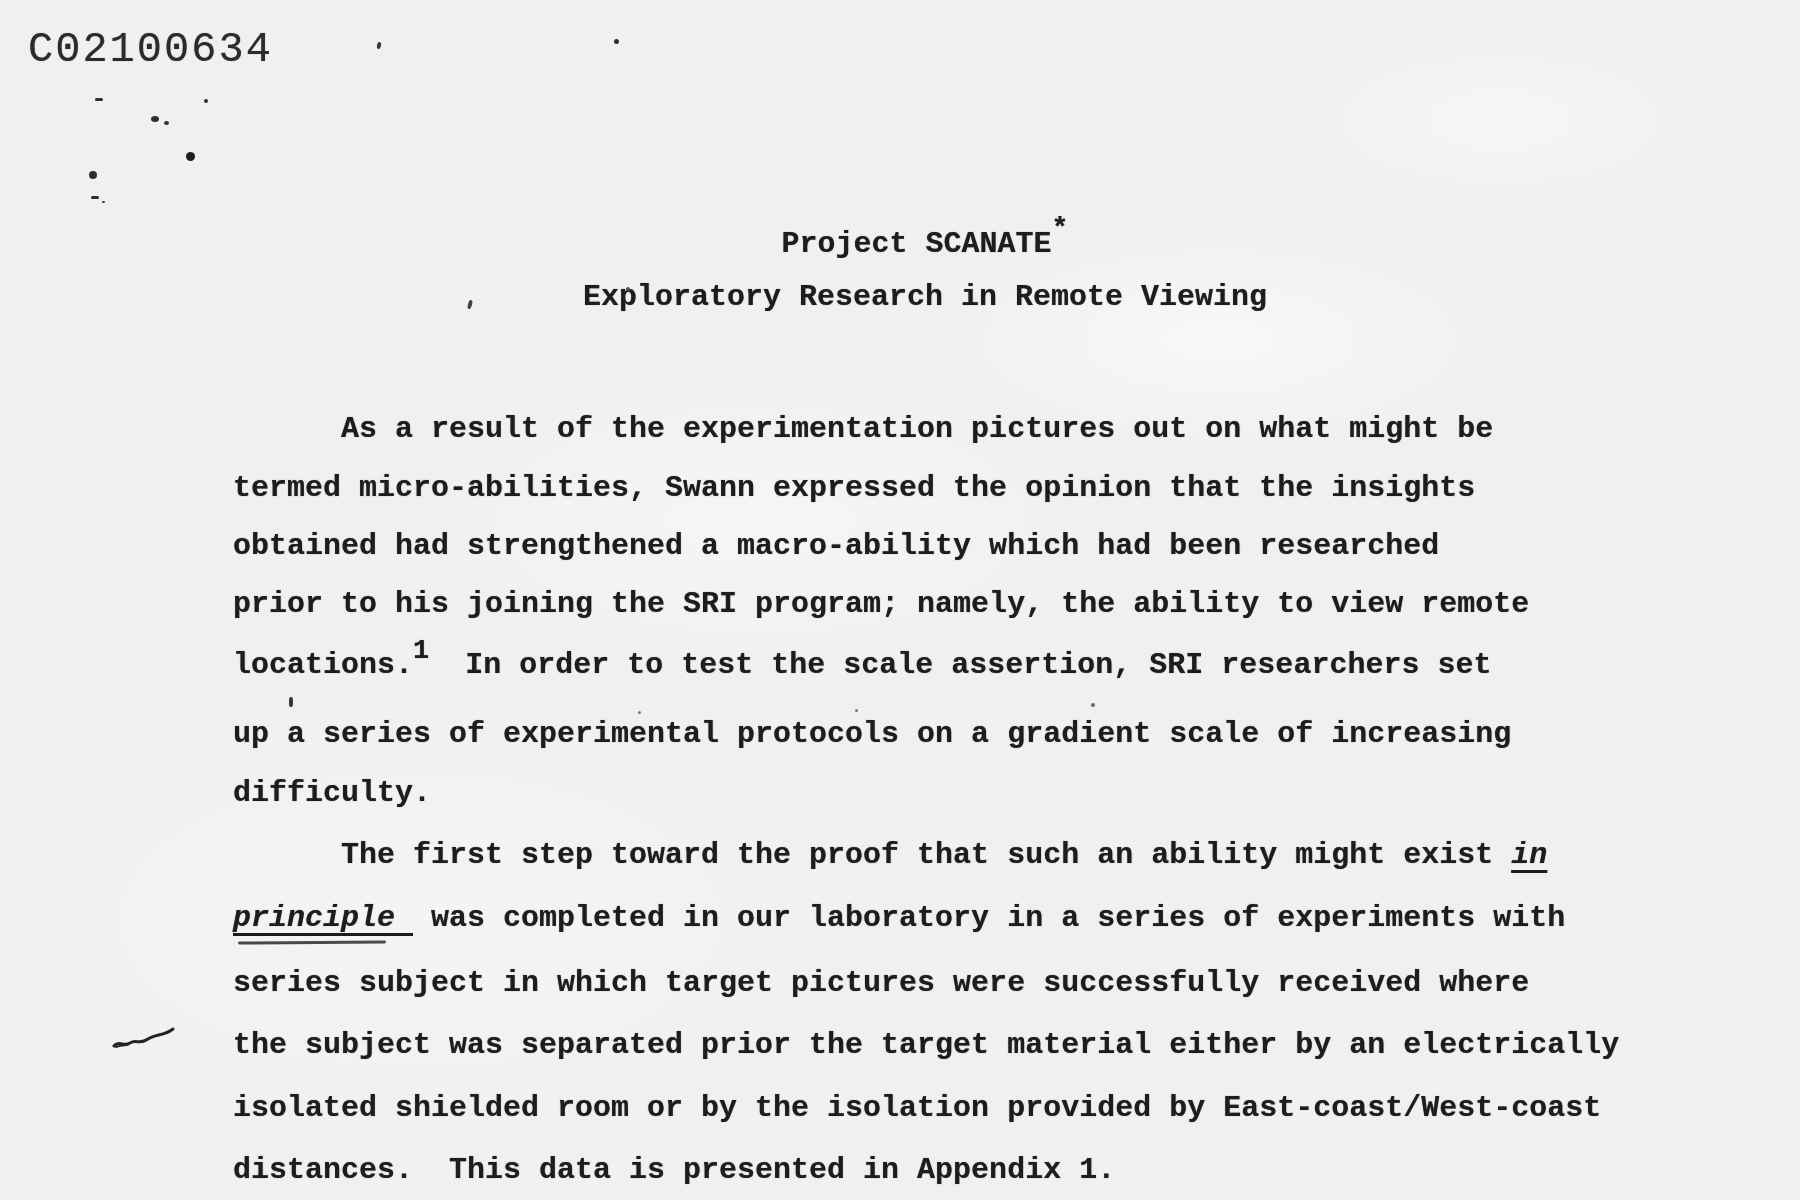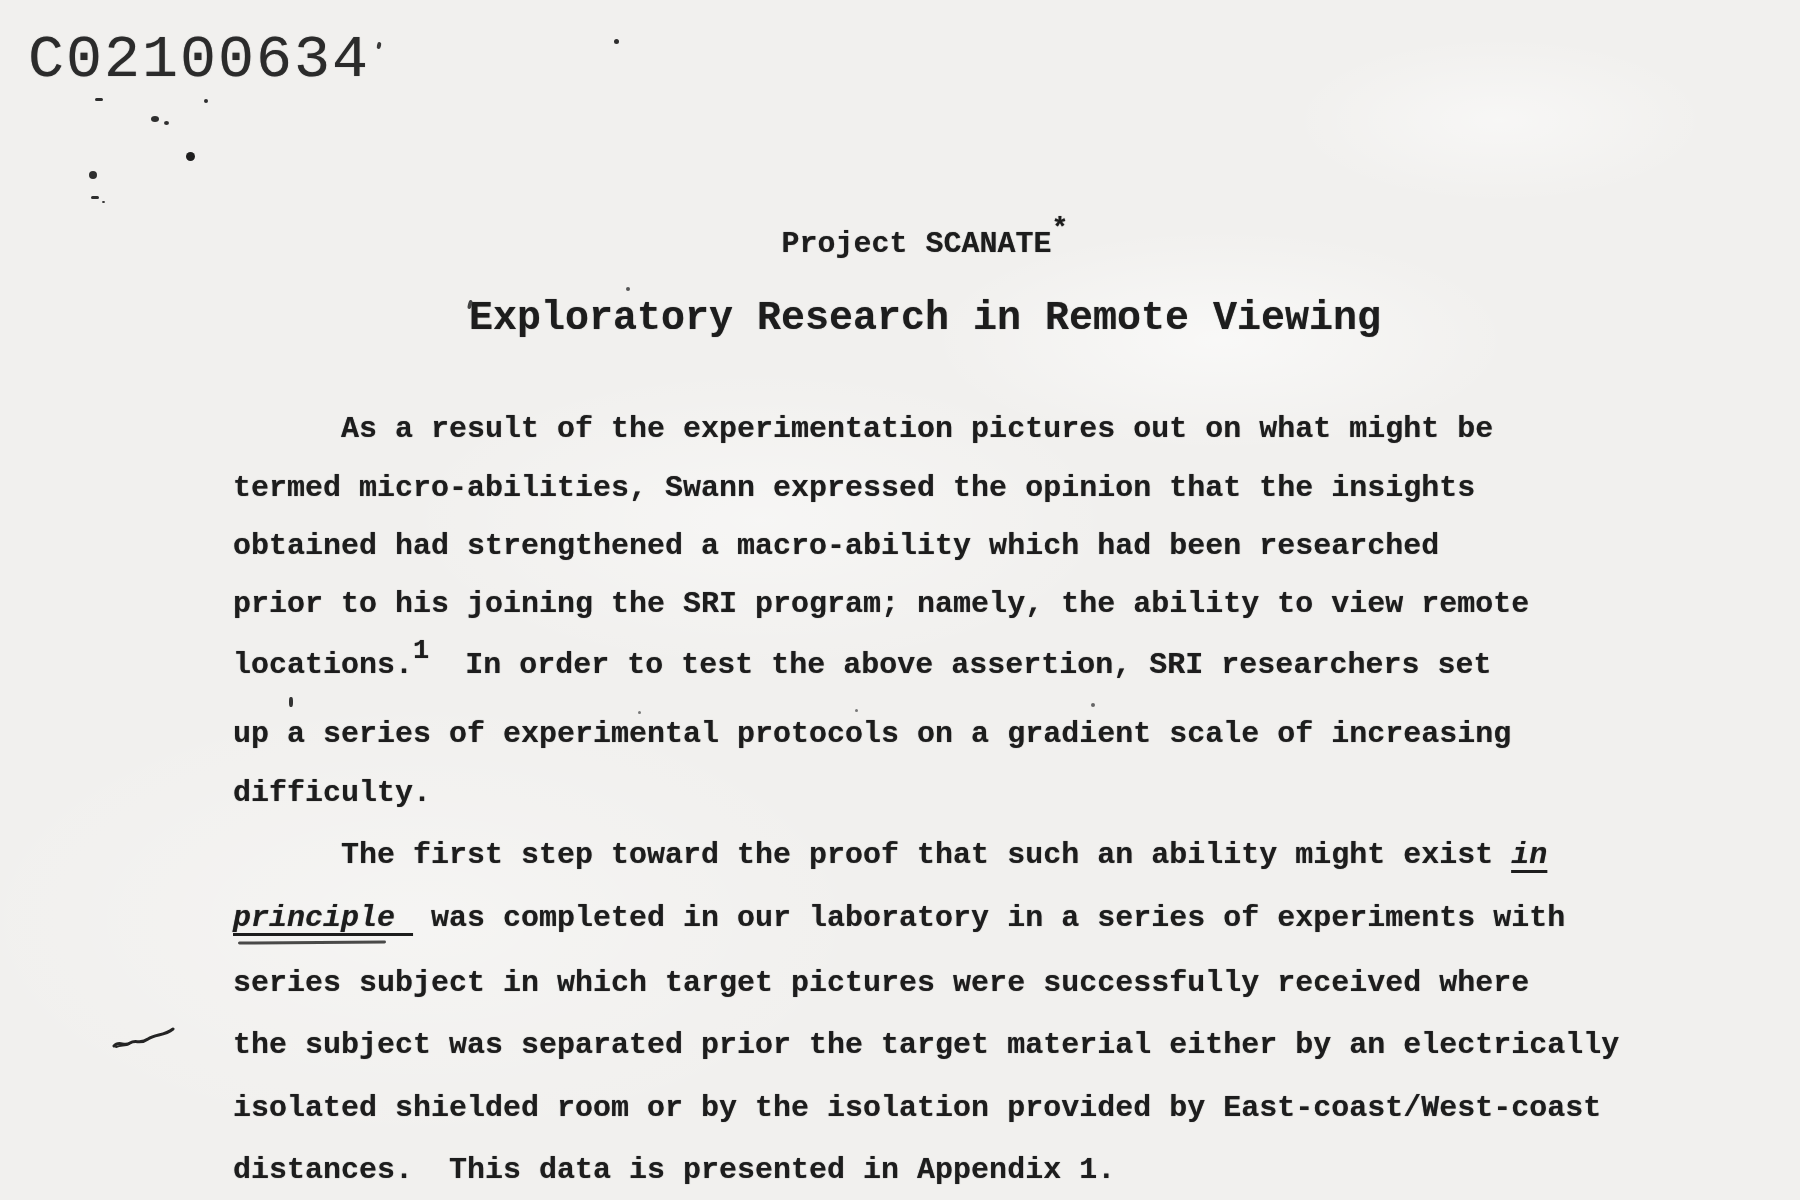--- a/index.html
+++ b/index.html
@@ -13,34 +13,34 @@
       #f1f0ee;
     font-family:"Liberation Mono","DejaVu Sans Mono",monospace;
     color:#1d1d1d;
   }
   .ink{
     font-weight:700;
     text-shadow:0 0 1px rgba(25,25,25,.6);
   }
   .docid{
     position:absolute;left:28px;top:26px;
-    font-size:60px;font-weight:400;letter-spacing:2px;color:#2b2b2b;
+    font-size:42px;font-weight:400;letter-spacing:2px;color:#2b2b2b;
     text-shadow:0 0 1px rgba(40,40,40,.5);
     font-family:Liberation Mono, monospace;
   }
   .heading-wrap{
     position:absolute;left:233px;top:0;width:1384px;text-align:center;
   }
   .title-line{
     position:absolute;top:224px;left:0;width:100%;
     font-size:30px;line-height:40px;white-space:pre;
   }
   .subtitle-line{
-    position:absolute;top:299px;left:0;width:100%;
-    font-size:40px;line-height:40px;white-space:pre;
+    position:absolute;top:277px;left:0;width:100%;
+    font-size:30px;line-height:40px;white-space:pre;
   }
   .sup{
     position:relative;top:-16px;font-size:28px;
   }
   .bodytext .line{
     position:absolute;left:233px;
     font-size:30px;line-height:40px;white-space:pre;
   }
   .u{
     text-decoration:underline;
@@ -71,21 +71,21 @@
 <div class="heading-wrap">
   <div class="title-line ink"><span>Project SCANATE</span><span class="sup">*</span></div>
   <div class="subtitle-line ink">Exploratory Research in Remote Viewing</div>
 </div>
 
 <div class="bodytext ink">
   <div class="line p1l1">      As a result of the experimentation pictures out on what might be</div>
   <div class="line p1l2">termed micro-abilities, Swann expressed the opinion that the insights</div>
   <div class="line p1l3">obtained had strengthened a macro-ability which had been researched</div>
   <div class="line p1l4">prior to his joining the SRI program; namely, the ability to view remote</div>
-  <div class="line p1l5"><span>locations.</span><span class="sup1">1</span><span>  In order to test the above assertion, SRI researchers set</span></div>
+  <div class="line p1l5"><span>locations.</span><span class="sup1">1</span><span>  In order to test the scale assertion, SRI researchers set</span></div>
   <div class="line p1l6">up a series of experimental protocols on a gradient scale of increasing</div>
   <div class="line p1l7">difficulty.</div>
 
   <div class="line p2l1"><span>      The first step toward the proof that such an ability might exist </span><span class="u">in</span></div>
   <div class="line p2l2"><span class="u">principle </span><span> was completed in our laboratory in a series of experiments with</span></div>
   <div class="line p2l3">series subject in which target pictures were successfully received where</div>
   <div class="line p2l4">the subject was separated prior the target material either by an electrically</div>
   <div class="line p2l5">isolated shielded room or by the isolation provided by East-coast/West-coast</div>
   <div class="line p2l6">distances.  This data is presented in Appendix 1.</div>
 </div>

